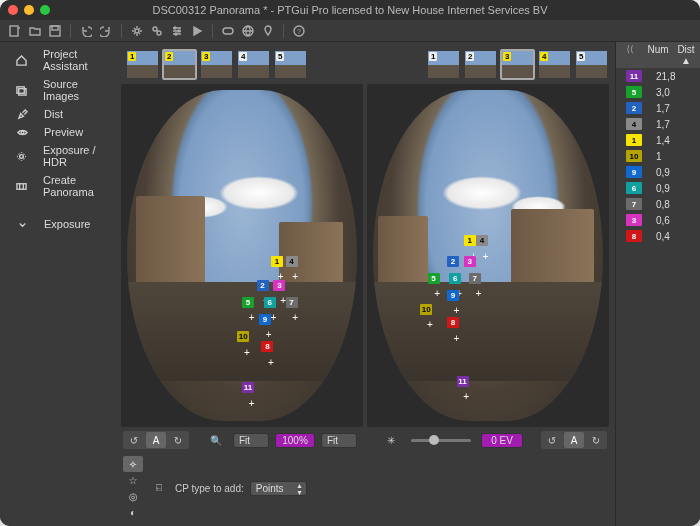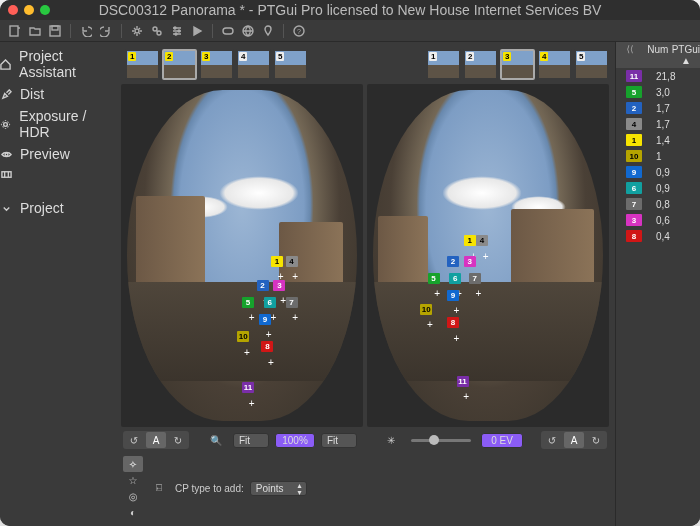--- a/index.html
+++ b/index.html
@@ -1,28 +1,28 @@
 <!DOCTYPE html>
 <html><head>
 <meta charset="utf-8">
 <style>
   * { box-sizing: border-box; margin: 0; padding: 0; font-family: -apple-system, "Helvetica Neue", Arial, sans-serif; }
   body { background: #fff; }
   .window { width:700px; height:526px; background:#3a3a3a; border-radius:10px; overflow:hidden; box-shadow:0 5px 28px rgba(0,0,0,.35); margin:0 auto; display:flex; flex-direction:column;}
   .titlebar { height:20px; background:#2f2f2f; display:flex; align-items:center; padding:0 8px; position:relative;}
   .tl { display:flex; gap:6px; }
   .dot { width:10px; height:10px; border-radius:50%; }
-  .title { position:absolute; left:0; right:0; text-align:center; font-size:14px; color:#bbb; }
+  .title { position:absolute; left:0; right:0; text-align:center; font-size:11px; color:#bbb; }
   .iconbar { height:22px; background:#3a3a3a; display:flex; align-items:center; gap:2px; padding:0 6px; border-bottom:1px solid #2a2a2a;}
   .ticon { width:18px; height:16px; display:flex; align-items:center; justify-content:center; color:#aaa; cursor:pointer; font-size:11px;}
   .ticon svg{width:12px;height:12px;stroke:#aaa;fill:none;stroke-width:1.4}
   .sep { width:1px; height:14px; background:#555; margin:0 4px;}
   .body { flex:1; display:flex; overflow:hidden;}
   .sidebar { width:115px; background:#3a3a3a; padding-top:3px; }
-  .sb-item { display:flex; align-items:center; gap:8px; padding:3px 0; font-size:14px; color:#ddd; cursor:pointer; }
+  .sb-item { display:flex; align-items:center; gap:16px; padding:3px 16px; font-size:11px; color:#ddd; cursor:pointer; }
   .sb-item.sel { background:#b28b00; color:#fff; }
   .sb-item .icn{width:12px;height:12px;display:flex;align-items:center;justify-content:center;}
   .sb-item svg{width:11px;height:11px;stroke:#ccc;fill:none;stroke-width:1.5}
   .sb-item.sel svg{stroke:#fff;}
   .main { flex:1; display:flex; background:#3a3a3a; }
   .center { flex:1; display:flex; flex-direction:column; }
   .thumbs { display:flex; gap:6px; padding:5px 4px 2px 8px;}
   .thumbs .pane{display:flex; gap:2px; padding:2px; }
   .thumb { width:35px; height:31px; background:linear-gradient(#7fa1c9 50%,#5d5346 50%); border:2px solid #3a3a3a; position:relative; cursor:pointer;border-radius:2px;}
   .thumb.sel{border:2px solid #aaa;}
@@ -40,21 +40,21 @@
   .bldg{position:absolute;background:linear-gradient(90deg,#6c5845,#8b7358);bottom:38%;border-radius:2px 2px 0 0;}
   .wall{position:absolute;left:0;right:0;bottom:12%;height:30%;background:linear-gradient(#4f463b,#3b342c);}
   .cp { position:absolute; width:12px; height:11px; font-size:8px; font-weight:bold; display:flex; align-items:center; justify-content:center; border-radius:1px; color:#fff;}
   .cross{position:absolute;color:#fff;font-size:10px;transform:translate(-50%,-50%);}
   .bottombar{display:flex;align-items:center;padding:4px 8px;gap:6px;font-size:10px;color:#ccc;}
   .bottombar .group{display:flex;align-items:center;gap:2px;background:#4a4a4a;border-radius:3px;padding:1px;}
   .bbtn{width:20px;height:16px;display:flex;align-items:center;justify-content:center;cursor:pointer;color:#ccc;font-size:10px;border-radius:2px;}
   .bbtn.sel{background:#666;color:#fff;}
   .bottombar2{display:flex;align-items:center;padding:3px 8px 6px;gap:6px;font-size:10px;color:#ccc;}
   .select{background:#555;color:#ddd;border:1px solid #333;font-size:10px;padding:1px 18px 1px 5px;border-radius:3px;position:relative;}
-  .inp{background:#8b5cf6;color:#ddd;border:1px solid #333;font-size:10px;width:40px;text-align:center;padding:1px 0;border-radius:3px;}
+  .inp{background:#a21caf;color:#ddd;border:1px solid #333;font-size:10px;width:40px;text-align:center;padding:1px 0;border-radius:3px;}
   .spacer{flex:1}
   .slider{width:60px;height:3px;background:#777;border-radius:2px;position:relative;margin:0 4px;}
   .slider .knob{position:absolute;width:10px;height:10px;background:#bbb;border-radius:50%;top:-4px;left:18px;}
   .right { width:85px; background:#3a3a3a; border-left:1px solid #2a2a2a; display:flex; flex-direction:column;}
   .right .hdr{display:flex;font-size:10px;color:#ddd;background:#4b4b4b;padding:2px 0;}
   .right .hdr div{flex:1;text-align:center;cursor:pointer;}
   .right .row{display:flex;font-size:10px;color:#ddd;padding:2px 0;align-items:center;}
   .right .row .n{width:36px;display:flex;justify-content:center;}
   .right .row .d{flex:1;text-align:left;padding-left:4px;}
   .badge{min-width:16px;height:12px;font-size:8px;font-weight:bold;display:flex;align-items:center;justify-content:center;border-radius:1px;}
@@ -162,58 +162,68 @@
           <span class="icn">
             <svg viewBox="0 0 12 12">
               <path d="M1 6l5-5 5 5v5H1z"></path>
             </svg>
           </span>
           <span>Project Assistant</span>
         </div>
         <div class="sb-item">
           <span class="icn">
             <svg viewBox="0 0 12 12">
+              <rect x="1" y="2" width="8" height="7"></rect>
+              <rect x="3" y="4" width="8" height="7"></rect>
+            </svg>
+          </span>
+          <span>Source Images</span>
+        </div>
+        <div class="sb-item">
+          <span class="icn">
+            <svg viewBox="0 0 12 12">
               <path d="M2 10l2-5 3 3-5 2z M6 4l3-3 2 2-3 3"></path>
             </svg>
           </span>
           <span>Dist</span>
+        </div>
+        <div class="sb-item">
+          <span class="icn">
+            <svg viewBox="0 0 12 12">
+              <path d="M1 6c2-3 8-3 10 0-2 3-8 3-10 0z"></path>
+              <circle cx="6" cy="6" r="1.5"></circle>
+            </svg>
+          </span>
+          <span>Preview</span>
         </div>
         <div class="sb-item">
           <span class="icn">
             <svg viewBox="0 0 12 12">
               <circle cx="6" cy="6" r="2"></circle>
               <path d="M6 1v1M6 10v1M1 6h1M10 6h1M3 3l.7.7M8.3 8.3L9 9M9 3l-.7.7M3.7 8.3L3 9"></path>
             </svg>
           </span>
           <span>Exposure / HDR</span>
         </div>
         <div class="sb-item">
           <span class="icn">
             <svg viewBox="0 0 12 12">
-              <path d="M1 6c2-3 8-3 10 0-2 3-8 3-10 0z"></path>
-              <circle cx="6" cy="6" r="1.5"></circle>
-            </svg>
-          </span>
-          <span>Preview</span>
-        </div>
-        <div class="sb-item">
-          <span class="icn">
-            <svg viewBox="0 0 12 12">
               <rect x="1" y="3" width="10" height="6"></rect>
               <path d="M4 3v6M8 3v6"></path>
             </svg>
           </span>
+          <span>Create Panorama</span>
         </div>
         <div class="sb-item" style="margin-top: 14px;">
           <span class="icn">
             <svg viewBox="0 0 12 12">
               <path d="M3 5l3 3 3-3"></path>
             </svg>
           </span>
-          <span>Project</span>
+          <span>Exposure</span>
         </div>
       </div>
 
     <div class="main">
       <div class="center">
         <div class="thumbs">
           <div class="pane" id="thumbs-left">
               <div class="thumb">
                 <span class="num yellow">1</span>
               </div>
@@ -357,21 +367,21 @@
             <span>Points</span>
             <span style="position:absolute;right:4px;top:0;font-size:8px;line-height:7px;">▴<br>▾</span>
           </div>
         </div>
       </div>
 
       <div class="right">
         <div class="hdr">
           <div class="chev">⟨⟨</div>
           <div>Num</div>
-          <div>PTGui ▲</div>
+          <div>Dist ▲</div>
         </div>
         <div id="cp-table">
             <div class="row">
               <div class="n">
                 <span class="badge" style="background:#7a2ea8;color:#fff">11</span>
               </div>
               <div class="d">21,8</div>
             </div>
             <div class="row">
               <div class="n">

